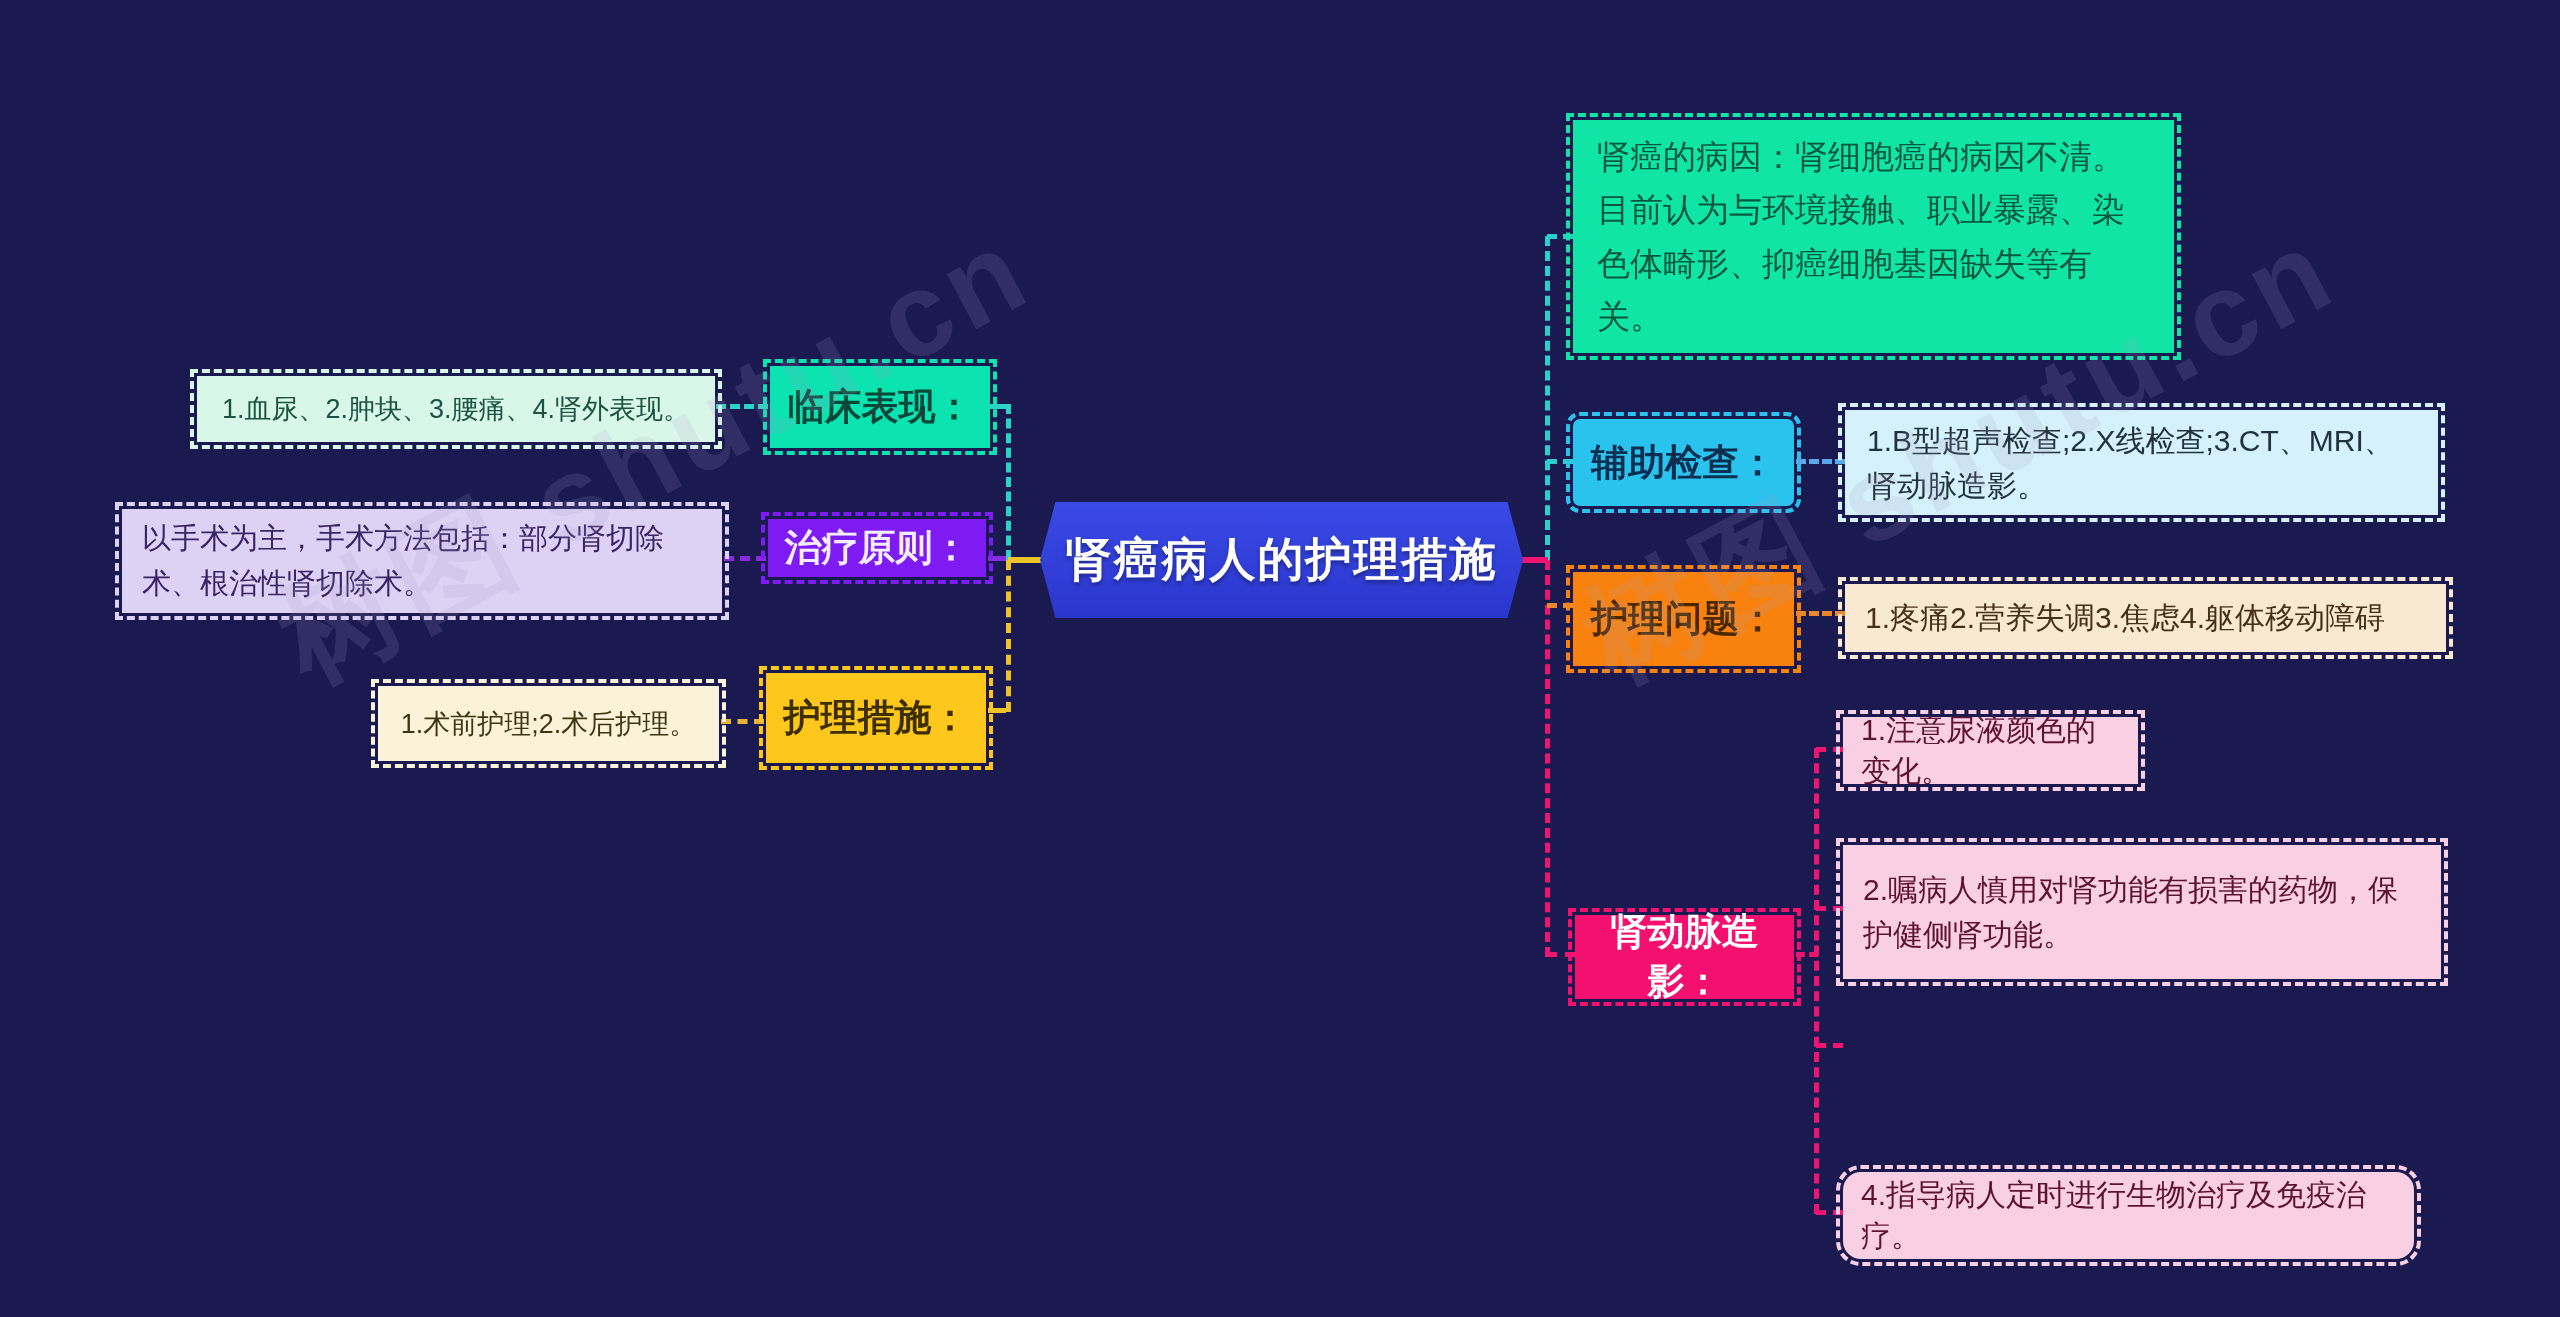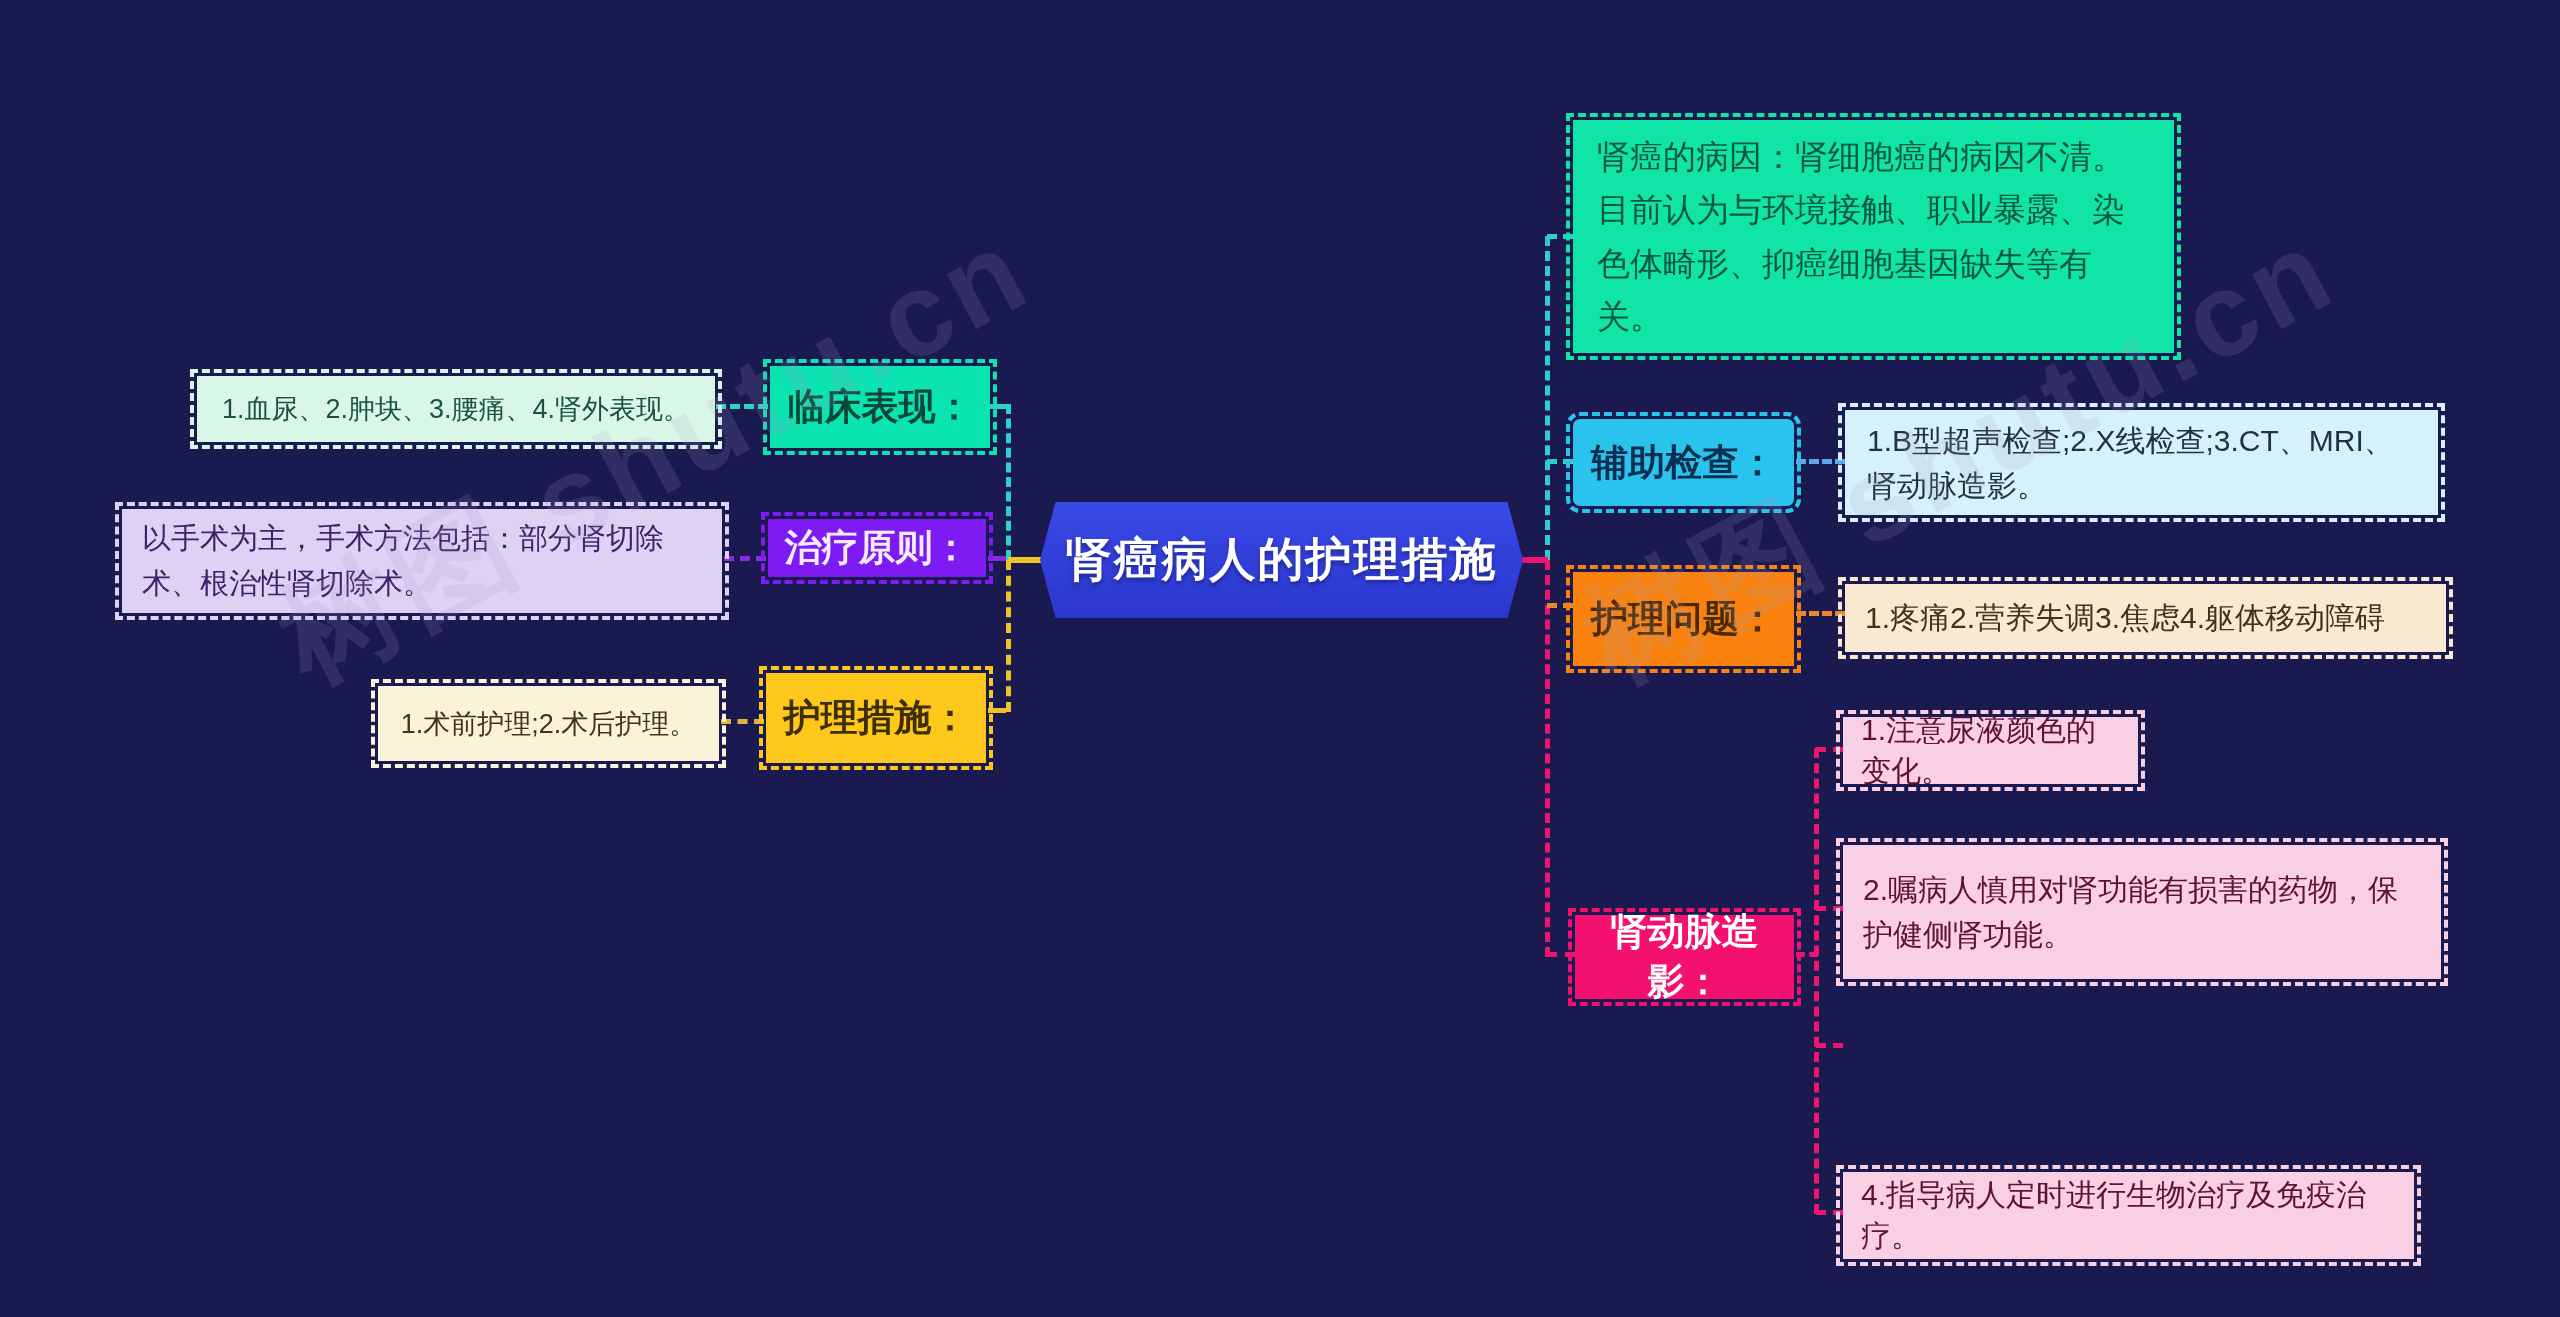--- a/index.html
+++ b/index.html
@@ -87,18 +87,18 @@
   <div class="hline" style="left:1816px;top:747px;width:27px;border-color:#ee1470;"></div>
   <div class="hline" style="left:1816px;top:906px;width:27px;border-color:#ee1470;"></div>
   <div class="hline" style="left:1816px;top:1043px;width:27px;border-color:#ee1470;"></div>
   <div class="hline" style="left:1816px;top:1210px;width:27px;border-color:#ee1470;"></div>
 
   <div class="box" style="left:1843px;top:717px;width:295px;height:67px;background:#f9cfe3;outline-color:#f9cfe3;color:#5d1331;font-size:30px;padding:0 18px;">1.注意尿液颜色的变化。</div>
 
   <div class="box" style="left:1843px;top:845px;width:598px;height:134px;background:#f9cfe3;outline-color:#f9cfe3;color:#5d1331;font-size:30px;line-height:1.5;padding:0 20px;">2.嘱病人慎用对肾功能有损害的药物，保护健侧肾功能。</div>
 
 
-  <div class="box" style="left:1843px;top:1172px;width:571px;height:87px;background:#f9cfe3;outline-color:#f9cfe3;color:#5d1331;font-size:30px;padding:0 18px;">4.指导病人定时进行生物治疗及免疫治疗。</div>
+  <div class="box" style="left:1843px;top:1172px;width:571px;height:87px;background:#f9cfe3;outline-color:#f9cfe3;color:#5d1331;font-size:30px;padding:0 18px;border-radius:18px;">4.指导病人定时进行生物治疗及免疫治疗。</div>
 
   <div class="wm" style="left:290px;top:570px;">树图 shutu.cn</div>
   <div class="wm" style="left:1595px;top:570px;">树图 shutu.cn</div>
 
 </div>
 
 </body></html>

